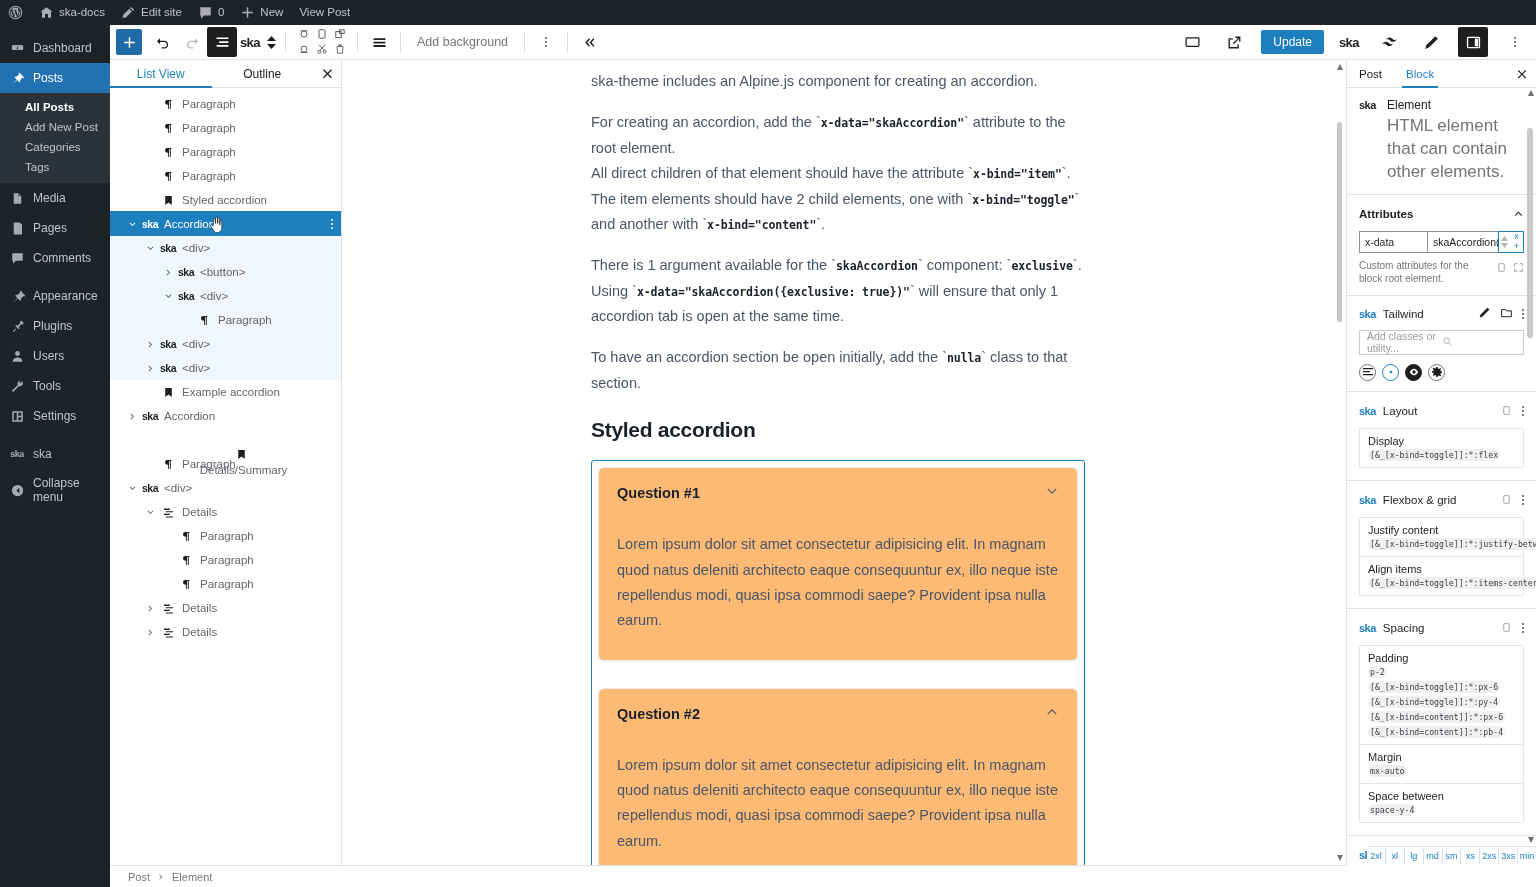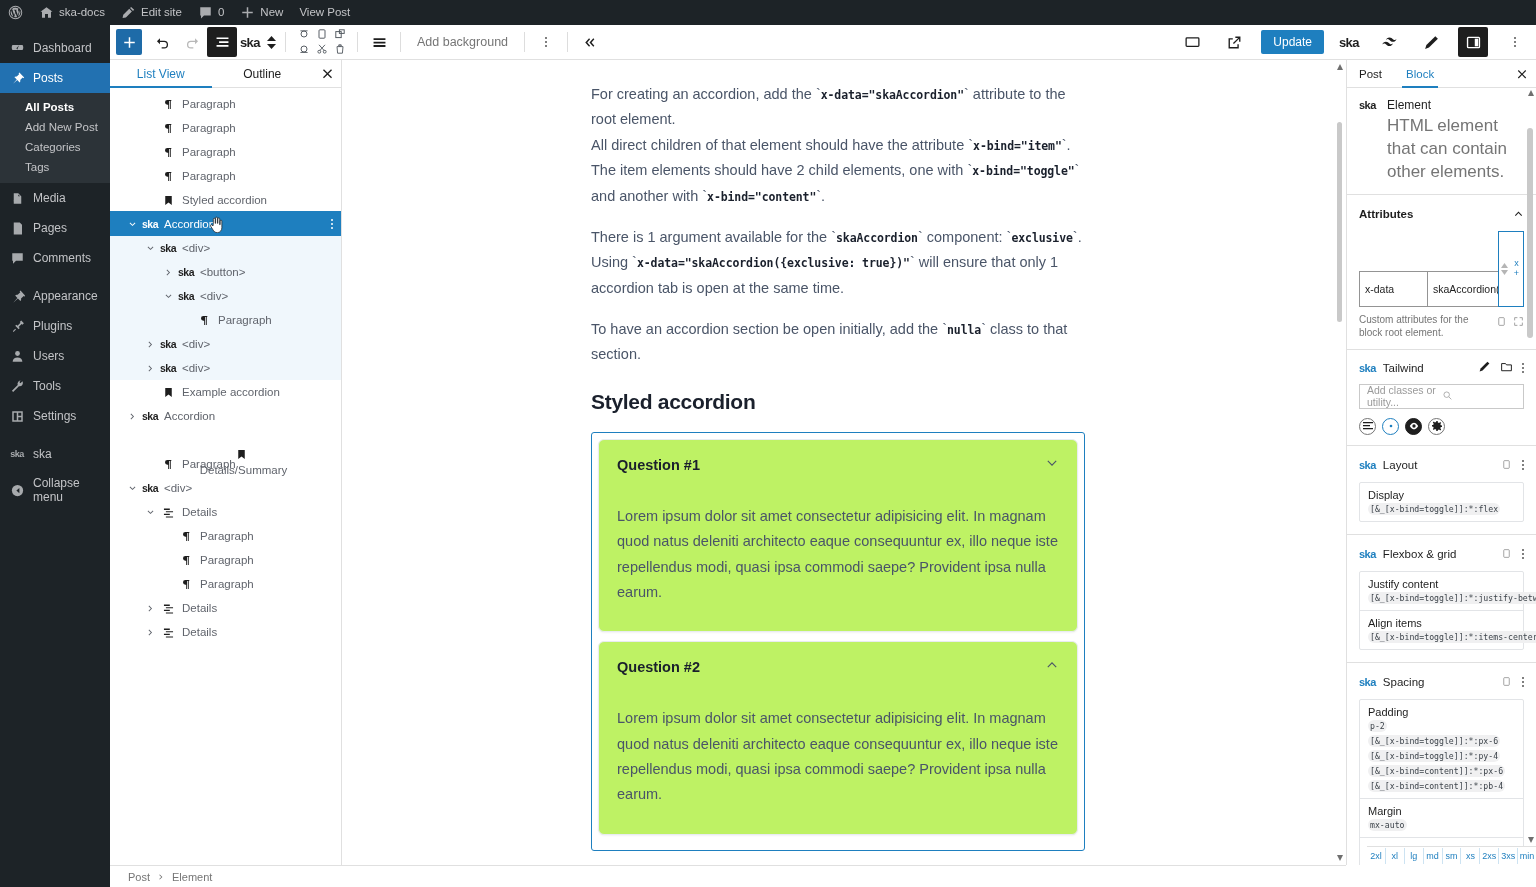--- a/index.html
+++ b/index.html
@@ -102,21 +102,21 @@
   .canvas-inner { position: absolute; left: 0; right: 12px; top: 0; bottom: 0; overflow: hidden; }
   .doc { width: 494px; margin: 0 auto; padding-top: 22px; }
   .doc p { font-size: 14.5px; line-height: 1.75; color: #4a5568; margin-bottom: 16px; }
   .doc p.clipped { margin-top: -13px; }
   .doc code {
     font-family: "DejaVu Sans Mono", monospace; font-size: 11.5px;
     color: #1a202c; font-weight: 700; letter-spacing: -0.1px;
   }
   .doc h2 { font-size: 21px; color: #1a202c; margin: 22px 0 18px; font-weight: 700; letter-spacing: -0.3px; }
   .acc-wrap { border: 1.5px solid #1e7fbf; border-radius: 3px; padding: 6px; }
-  .acc-item { background: #bef264; border: 1px solid #e8ecf1; border-radius: 6px; box-shadow: 0 1px 2px rgba(16,24,40,.05); margin-bottom: 9px; padding: 16px 18px 4px; }
+  .acc-item { background: #fdba74; border: 1px solid #e8ecf1; border-radius: 6px; box-shadow: 0 1px 2px rgba(16,24,40,.05); margin-bottom: 27px; padding: 16px 18px 4px; }
   .acc-head { display: flex; align-items: center; justify-content: space-between; }
   .acc-q { font-size: 14.5px; font-weight: 700; color: #1a202c; }
   .acc-chev svg { width: 14px; height: 14px; stroke: #4a5568; fill: none; stroke-width: 1.6; }
   .acc-body { font-size: 14.5px; line-height: 1.75; color: #4a5568; padding: 30px 0 22px; }
 
   .canvas-scroll { position: absolute; right: 2px; top: 2px; width: 8px; bottom: 2px; }
   .canvas-scroll .thumb { position: absolute; left: 1px; top: 60px; width: 5px; height: 200px; background: #c9c9c9; border-radius: 3px; }
   .scroll-arrow { position: absolute; left: 0; width: 8px; height: 10px; display: flex; align-items: center; justify-content: center; }
   .scroll-arrow svg { width: 6px; height: 6px; fill: #6f6f6f; }
 
@@ -131,21 +131,21 @@
   .in-scroll { flex: 1; overflow: hidden; }
   .in-sec { border-bottom: 1px solid #e0e0e0; padding: 10px 12px; }
   .blk-card { display: flex; gap: 8px; align-items: flex-start; }
   .blk-ico { flex: 0 0 20px; font-size: 11px; font-weight: 700; letter-spacing: -0.5px; color: #1e1e1e; padding-top: 1px; }
   .blk-title { font-size: 12px; color: #1e1e1e; margin-bottom: 3px; }
   .blk-desc { font-size: 17px; color: #757575; line-height: 1.35; }
   .in-accordion { display: flex; align-items: center; justify-content: space-between; padding: 11px 12px; border-bottom: 1px solid #e0e0e0; }
   .in-accordion .ttl { font-size: 11.5px; font-weight: 700; color: #1e1e1e; }
   .in-accordion svg { width: 11px; height: 11px; fill: #1e1e1e; }
   .attr-row { display: flex; align-items: stretch; margin: 8px 0 6px; }
-  .attr-in { height: 36px; border: 1px solid #949494; font-size: 10.5px; padding: 0 5px; display: flex; align-items: center; color: #1e1e1e; background: #fff; overflow: hidden; white-space: nowrap; margin-top: 40px; }
+  .attr-in { height: 22px; border: 1px solid #949494; font-size: 10.5px; padding: 0 5px; display: flex; align-items: center; color: #1e1e1e; background: #fff; overflow: hidden; white-space: nowrap; }
   .attr-in.k { width: 68px; border-right: none; }
   .attr-in.v { flex: 1; border-right: none; }
   .attr-ctrl { width: 26px; border: 1px solid #1e7fbf; display: grid; grid-template-columns: 11px 1fr; align-items: center; }
   .attr-ctrl .spin { display: flex; flex-direction: column; align-items: center; gap: 2px; }
   .attr-ctrl .spin svg { width: 7px; height: 5px; fill: #b5b5b5; }
   .attr-ctrl .pm { display: flex; flex-direction: column; align-items: center; font-size: 9px; color: #1e7fbf; line-height: 1.05; }
   .attr-note { display: flex; align-items: flex-start; gap: 6px; }
   .attr-note .txt { font-size: 10px; color: #757575; line-height: 1.3; flex: 1; }
   .attr-note svg { width: 11px; height: 11px; fill: none; stroke: #757575; stroke-width: 1.2; }
   .tw-head { display: flex; align-items: center; gap: 7px; padding: 9px 12px 7px; }
@@ -727,20 +727,21 @@
                 </svg>
               </span>
               <span class="lv-label">Details</span>
             </div>
           </div>
       </div>
 
       <div class="canvas">
         <div class="canvas-inner">
           <div class="doc" id="doc">
+              <p class="clipped"><span>ska-theme includes an Alpine.js component for creating an accordion.</span></p>
               <p><span>For creating an accordion, add the `</span><code>x-data="skaAccordion"</code><span>` attribute to the root element.</span><br><span>All direct children of that element should have the attribute `</span><code>x-bind="item"</code><span>`.</span><br><span>The item elements should have 2 child elements, one with `</span><code>x-bind="toggle"</code><span>` and another with `</span><code>x-bind="content"</code><span>`.</span></p>
               <p><span>There is 1 argument available for the `</span><code>skaAccordion</code><span>` component: `</span><code>exclusive</code><span>`. Using `</span><code>x-data="skaAccordion({exclusive: true})"</code><span>` will ensure that only 1 accordion tab is open at the same time.</span></p>
               <p><span>To have an accordion section be open initially, add the `</span><code>nulla</code><span>` class to that section.</span></p>
               <h2>Styled accordion</h2>
               <div class="acc-wrap">
                 <div class="acc-item">
                   <div class="acc-head">
                     <span class="acc-q">Question #1</span>
                     <span class="acc-chev"><svg viewBox="0 0 20 20">
                         <path d="M4 7l6 6 6-6"></path>

